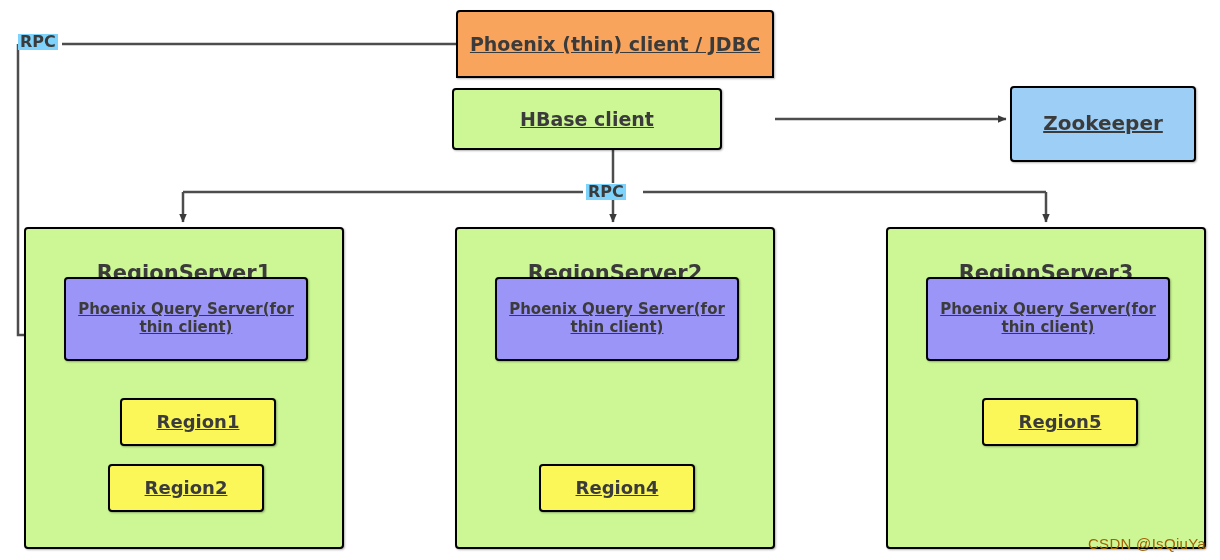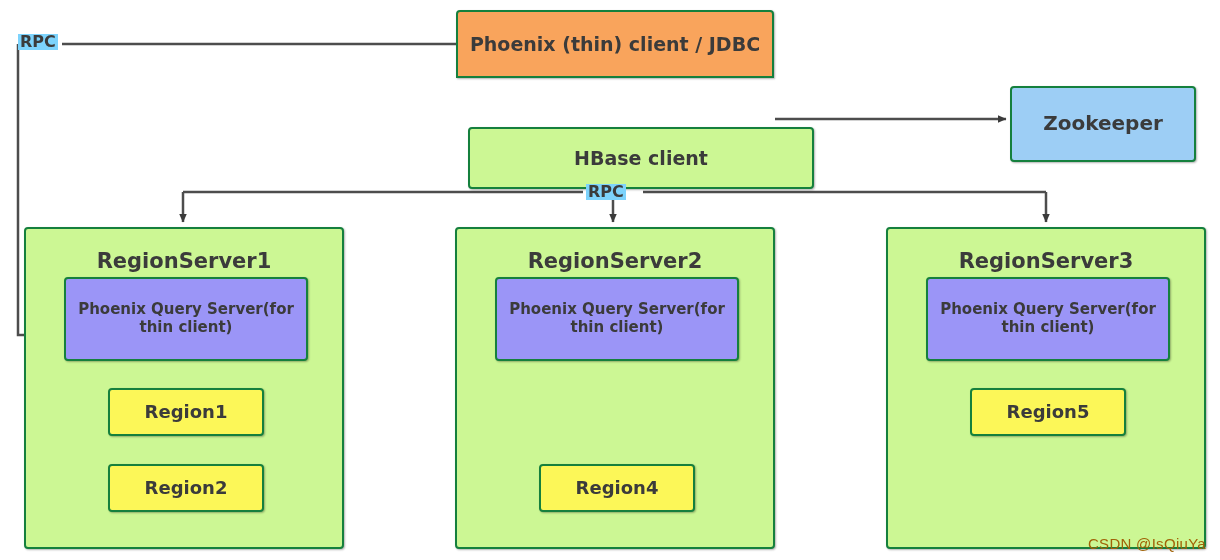--- a/index.html
+++ b/index.html
@@ -21,55 +21,55 @@
     position: absolute;
     left: 0;
     top: 0;
     width: 1220px;
     height: 560px;
     pointer-events: none;
   }
   .node {
     position: absolute;
     box-sizing: border-box;
-    border: 2px solid #15803d;
+    border: 2px solid #000000;
     border-radius: 4px;
     display: flex;
     align-items: center;
     justify-content: center;
     text-align: center;
     color: #3b3b3b;
     font-weight: bold;
     line-height: 1.18;
     box-shadow: 1px 1px 2px rgba(0,0,0,0.30);
+    text-decoration: underline;
   }
   .orange   { background: #F9A45C; }
   .green    { background: #CCF794; }
   .blue     { background: #9DCEF5; }
   .purple   { background: #9B95F7; }
   .yellow   { background: #FCF758; }
 
   .phoenix-client {
     left: 456px; top: 10px; width: 318px; height: 68px;
     font-size: 19px;
     border-radius: 4px 4px 0 0;
   }
   .hbase-client {
-    left: 468px; top: 88px; width: 346px; height: 62px;
+    left: 452px; top: 88px; width: 270px; height: 62px;
     font-size: 19px;
-    margin-top: 39px;
   }
   .zookeeper {
     left: 1010px; top: 86px; width: 186px; height: 76px;
     font-size: 20px;
   }
   .regionserver {
     top: 227px; width: 320px; height: 322px;
     display: block;
-    padding: 0;
+    padding: 12px;
   }
   .rs1 { left: 24px; }
   .rs2 { left: 455px; }
   .rs3 { left: 886px; }
   .rs-title {
     text-align: center;
     font-size: 21px;
     font-weight: bold;
     color: #3b3b3b;
     margin-top: 20px;
@@ -79,21 +79,21 @@
     left: 38px; top: 48px; width: 244px; height: 84px;
     font-size: 15px;
     padding: 0 6px;
     box-sizing: border-box;
   }
   .region {
     position: absolute;
     left: 82px; width: 156px; height: 48px;
     font-size: 18px;
   }
-  .region-a { top: 159px; }
+  .region-a { top: 169px; margin-left: 12px; }
   .region-b { top: 235px; }
 
   .wire-label {
     position: absolute;
     font-size: 16px;
     font-weight: bold;
     color: #3b3b3b;
     background: #7dd3fc;
     padding: 0 2px;
     line-height: 1;

